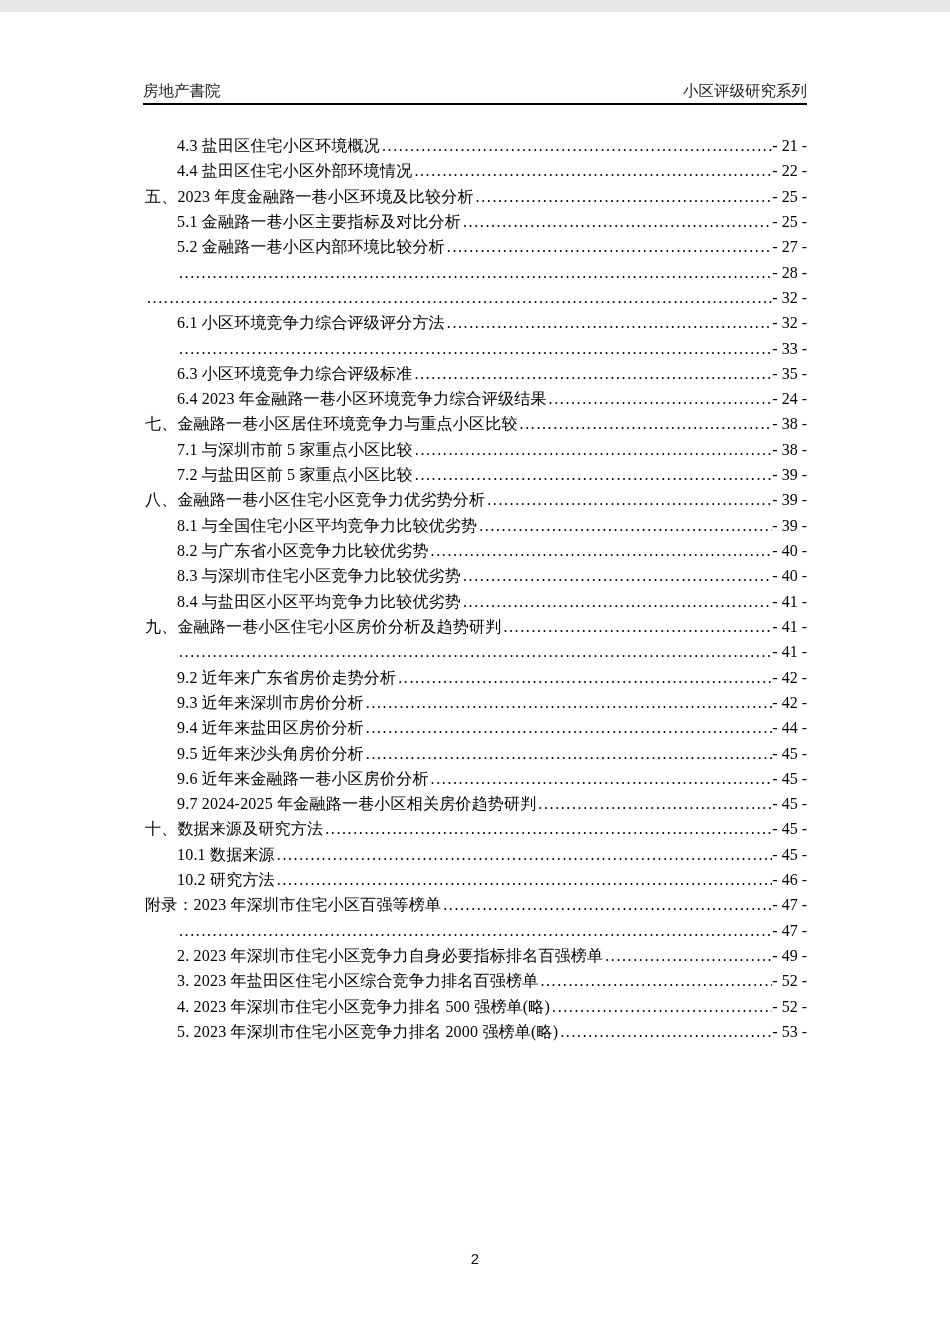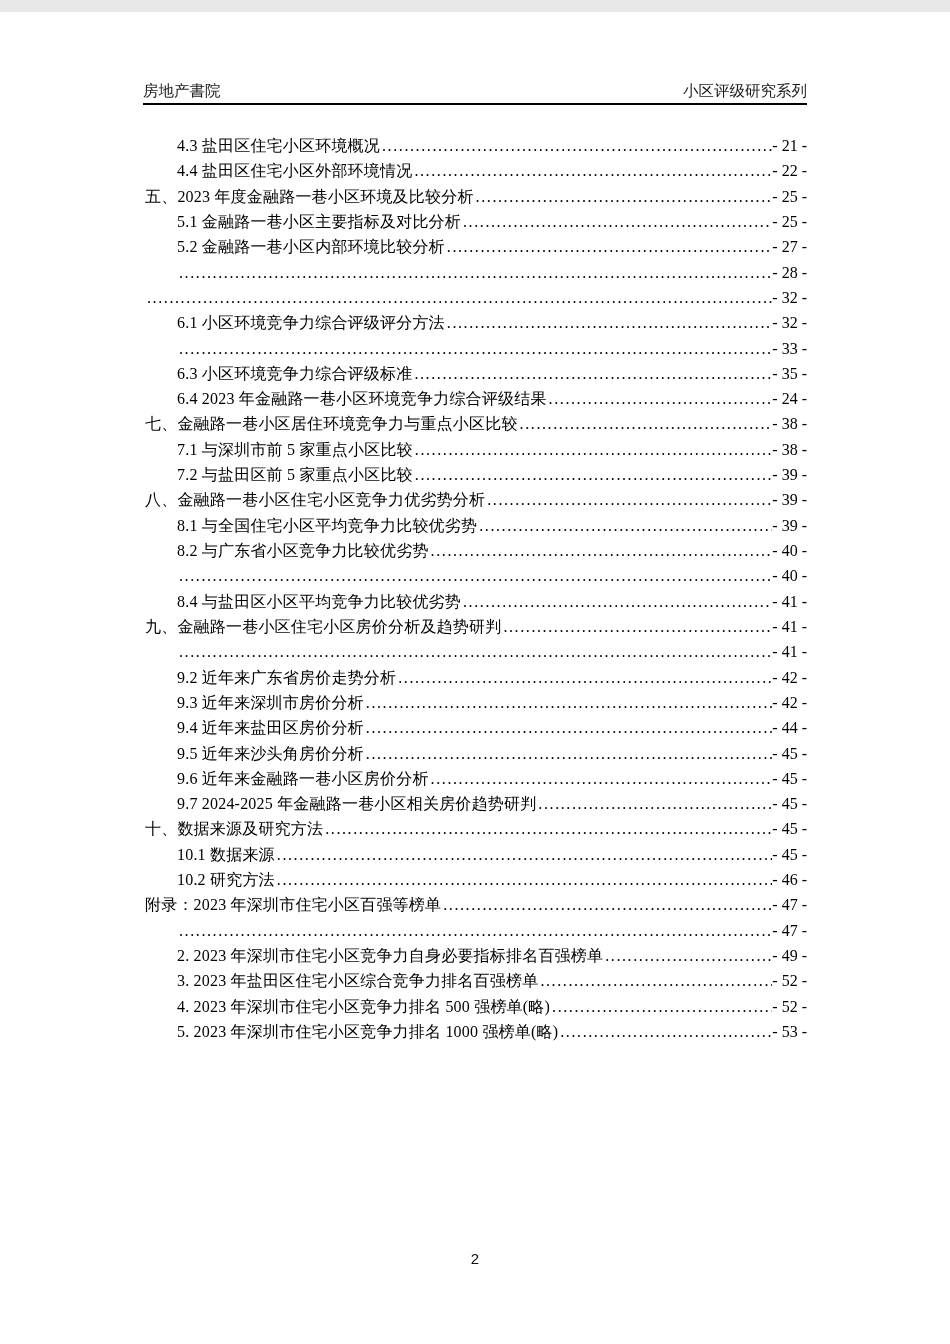--- a/index.html
+++ b/index.html
@@ -175,20 +175,21 @@
       <span class="toc-page">- 39 -</span>
     </div>
 
     <div class="toc-row sub">
       <span class="toc-label">8.2 与广东省小区竞争力比较优劣势</span>
       <span class="toc-leader">....................................................................................................................................................................................................................................................................</span>
       <span class="toc-page">- 40 -</span>
     </div>
 
     <div class="toc-row sub">
+      <span class="toc-label">8.3 与深圳市住宅小区竞争力比较优劣势</span>
       <span class="toc-leader">....................................................................................................................................................................................................................................................................</span>
       <span class="toc-page">- 40 -</span>
     </div>
 
     <div class="toc-row sub">
       <span class="toc-label">8.4 与盐田区小区平均竞争力比较优劣势</span>
       <span class="toc-leader">....................................................................................................................................................................................................................................................................</span>
       <span class="toc-page">- 41 -</span>
     </div>
 
@@ -280,21 +281,21 @@
       <span class="toc-page">- 52 -</span>
     </div>
 
     <div class="toc-row sub">
       <span class="toc-label">4. 2023 年深圳市住宅小区竞争力排名 500 强榜单(略)</span>
       <span class="toc-leader">....................................................................................................................................................................................................................................................................</span>
       <span class="toc-page">- 52 -</span>
     </div>
 
     <div class="toc-row sub">
-      <span class="toc-label">5. 2023 年深圳市住宅小区竞争力排名 1000 强榜单(略)</span>
+      <span class="toc-label">5. 2023 年深圳市住宅小区竞争力排名 2000 强榜单(略)</span>
       <span class="toc-leader">....................................................................................................................................................................................................................................................................</span>
       <span class="toc-page">- 53 -</span>
     </div>
   </div>
 
   <div class="doc-footer">
     <span>2</span>
   </div>
 
 </div>

